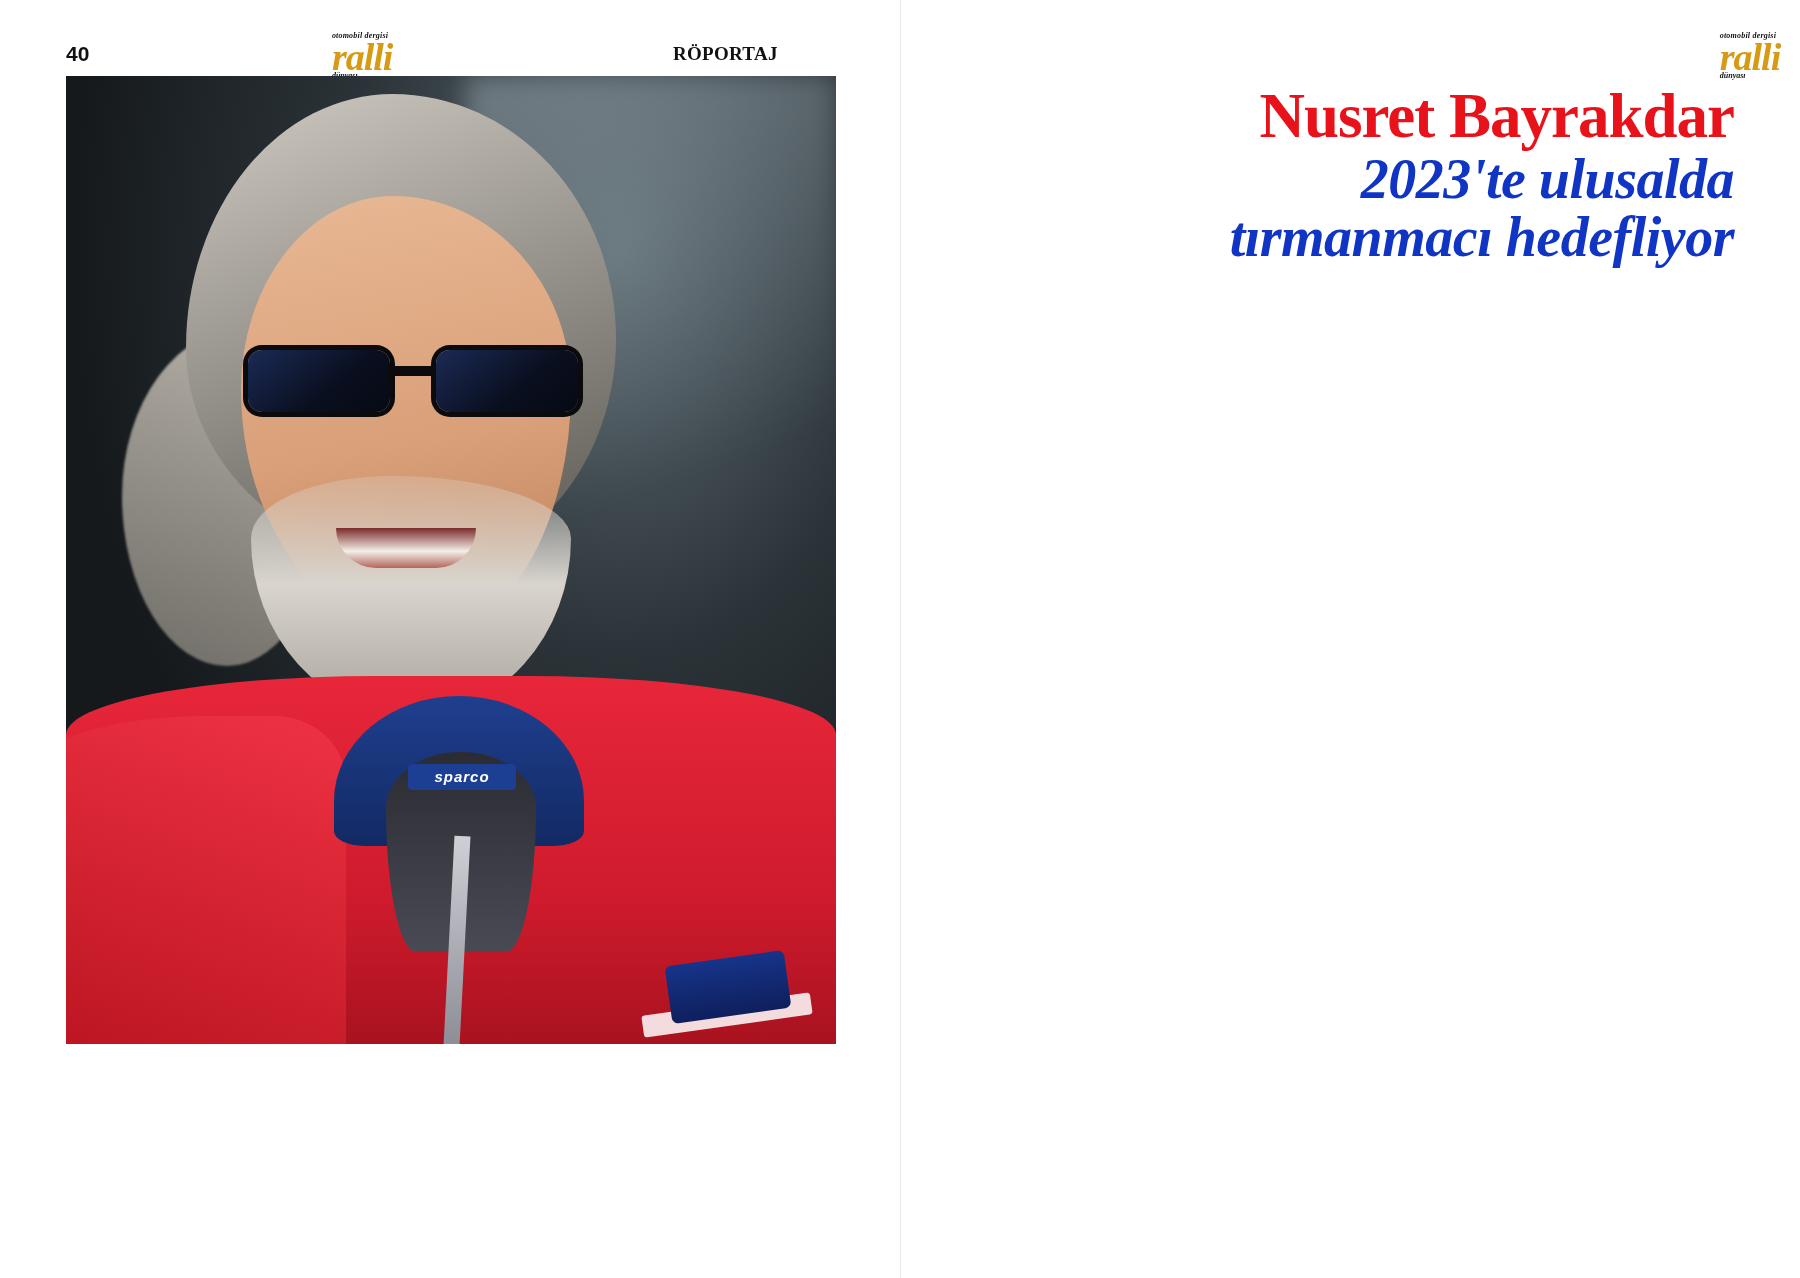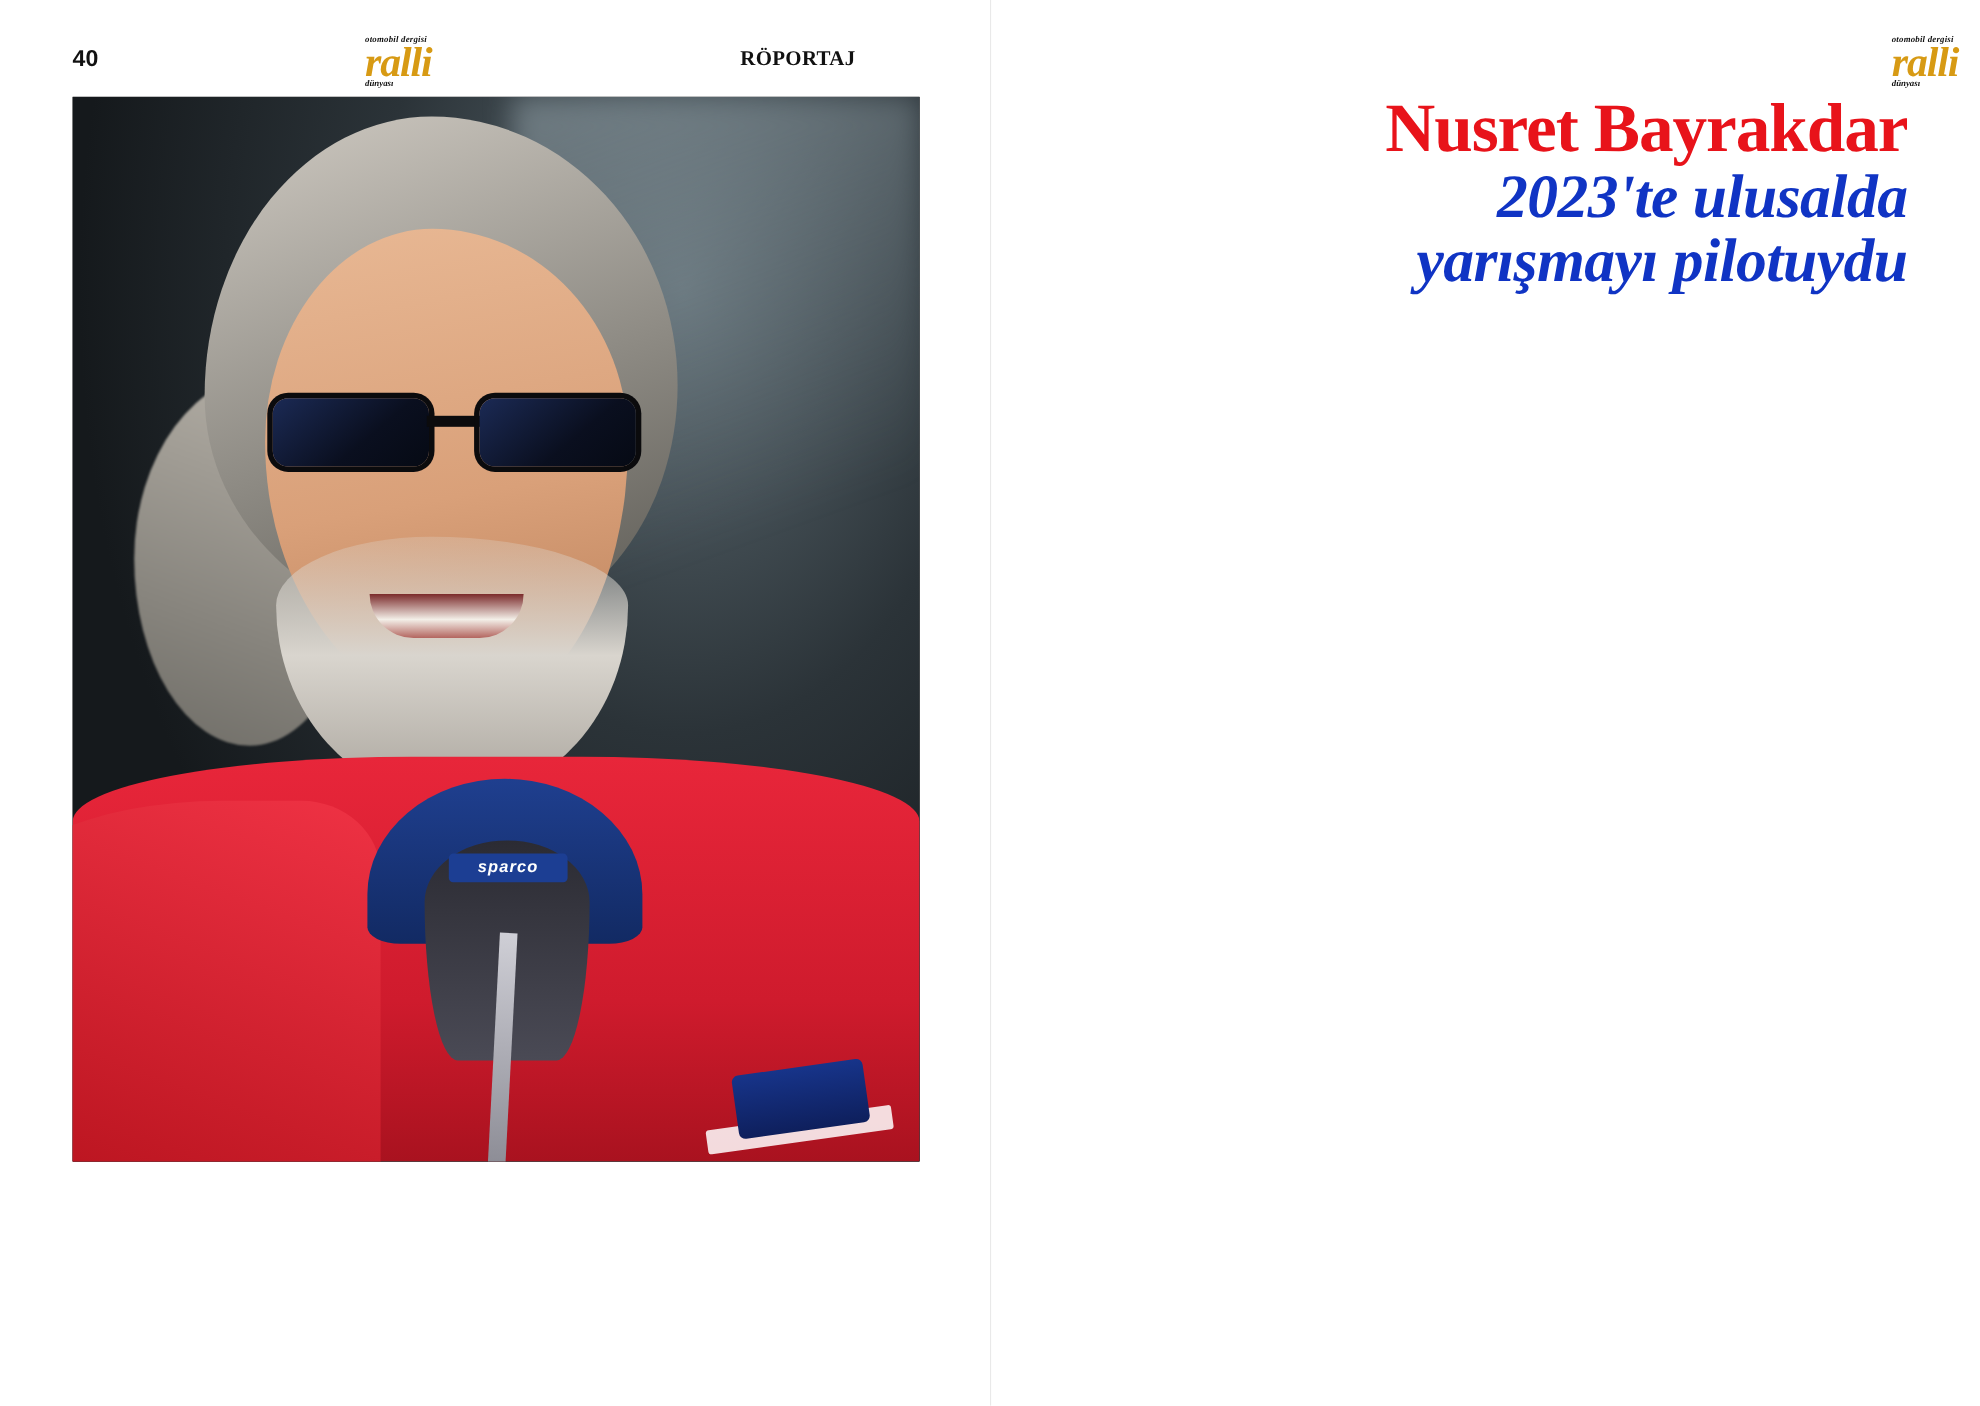--- a/index.html
+++ b/index.html
@@ -100,21 +100,21 @@
     font-weight: bold;
     font-size: 8px;
     color: #111;
     margin-top: -4px;
   }
 
   
   .photo-main {
     position: absolute;
     left: 66px;
-    top: 88px;
+    top: 76px;
     width: 770px;
     height: 968px;
     overflow: hidden;
     background: #1a1a1a;
   }
   .photo-main .bg {
     position: absolute;
     inset: 0;
     background:
       radial-gradient(ellipse at 72% 18%, #5d6b72 0%, #2b3338 36%, #15191c 70%),
@@ -360,17 +360,17 @@
         <div class="tiny-top">otomobil dergisi</div>
         <div class="word">ralli</div>
         <div class="tiny-bot">dünyası</div>
       </div>
 
     </div>
 
     <div class="headline-wrap">
       <div class="hl-1">Nusret Bayrakdar</div>
       <div class="hl-2">2023'te ulusalda</div>
-      <div class="hl-3">yarışmayı pilotuydu</div>
+      <div class="hl-3">tırmanmacı hedefliyor</div>
     </div>
 
   </div>
 </div>
 
 </body></html>

